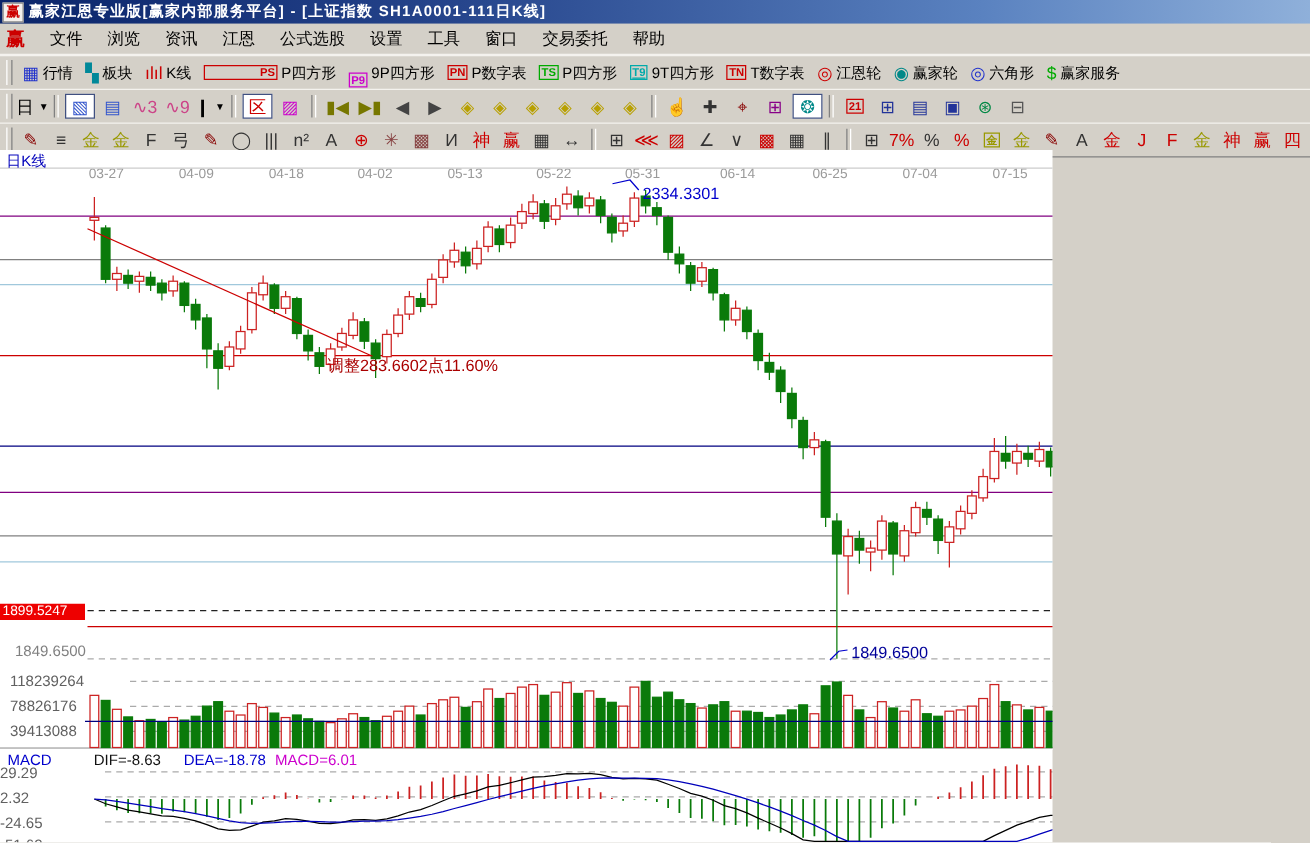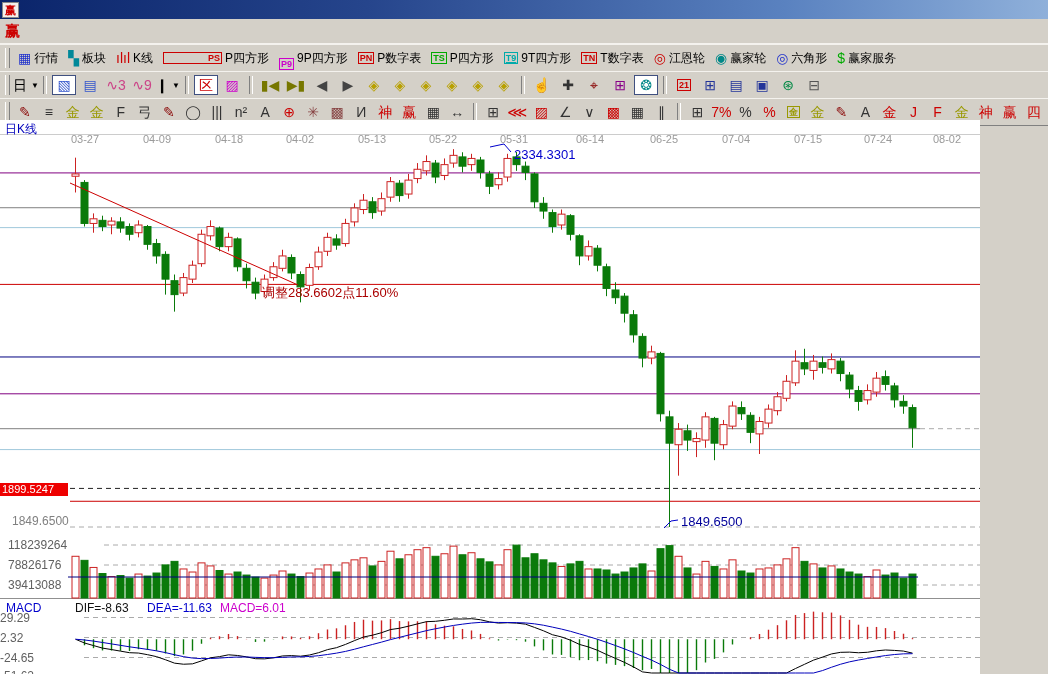--- a/index.html
+++ b/index.html
@@ -24,43 +24,56 @@
   .tb-sep{width:2px;height:18px;border-left:1px solid #808080;border-right:1px solid #fff;margin:0 4px}
   .tb-grip{width:3px;height:20px;border-left:1px solid #fff;border-right:1px solid #808080;margin:0 3px}
   .tb-btn{display:flex;align-items:center;gap:3px;padding:1px 4px;margin:0 1px;
           font-size:12px;color:#000;cursor:default;height:20px;box-sizing:border-box}
   .tb-btn .g{font-size:14px;line-height:16px}
   .tb-btn.icon-only{width:24px;justify-content:center;padding:1px 0}
   .tb-btn.active{border:1px solid #405080;background:#fff}
   .badge{font-size:9px;font-weight:bold;line-height:10px;padding:0 1px;border:1px solid currentColor}
   .caret{font-size:8px;color:#000;margin-left:1px}
   
-  .chart-area{position:absolute;left:0;top:120px;width:980px;height:554px;background:#fff;overflow:hidden}
+  .chart-area{position:absolute;left:0;top:120px;width:842px;height:554px;background:#fff;overflow:hidden}
   #chart-svg{position:absolute;left:0;top:0;z-index:1}
   .lbl{position:absolute;z-index:2;white-space:nowrap}
   .pane-label{left:5px;top:1px;font-size:12px;color:#0000bb}
   .date-label{position:absolute;top:13px;font-size:11px;color:#9a9a9a;width:40px;text-align:center}
   .peak-label{font-size:13px;color:#0000cc}
   .adjust-label{font-size:13px;color:#aa0000}
   .low-label{font-size:13px;color:#000099}
   .price-tag{left:0;top:363px;width:66px;height:13px;background:#ee0000;color:#fff;
              font-size:11px;line-height:13px;padding-left:2px}
   .left-scale{left:12px;top:394px;font-size:12px;color:#808080}
   .vol-axis,.macd-axis{width:92px;text-align:left;font-size:12px;color:#606060}
   .macd-head{font-size:12px}
 </style>
 </head>
 <body>
 
 <div class="titlebar">
   <span class="app-logo">赢</span>
+  <span class="title-text">赢家江恩专业版[赢家内部服务平台] - [上证指数  SH1A0001-111日K线]</span>
 </div>
 
 <div class="menubar">
   <span class="menu-logo">赢</span>
+  <span id="menu-items" style="display:flex">
+      <span class="menu-item">文件</span>
+      <span class="menu-item">浏览</span>
+      <span class="menu-item">资讯</span>
+      <span class="menu-item">江恩</span>
+      <span class="menu-item">公式选股</span>
+      <span class="menu-item">设置</span>
+      <span class="menu-item">工具</span>
+      <span class="menu-item">窗口</span>
+      <span class="menu-item">交易委托</span>
+      <span class="menu-item">帮助</span>
+    </span>
 </div>
 
 <div class="tb tb1" id="tb1">
     <span class="tb-grip"></span>
     <span class="tb-btn">
       <span class="g" style="color: rgb(34, 51, 204);">▦</span>
       <span>行情</span>
     </span>
     <span class="tb-btn">
       <span class="g" style="color: rgb(0, 136, 153);">▚</span>
@@ -769,20 +782,20 @@
   <div class="lbl low-label" style="left:681px;top:394px">1849.6500</div>
   <div class="lbl price-tag">1899.5247</div>
   <div class="lbl left-scale">1849.6500</div>
 
   <div class="lbl vol-axis" style="left:8px;top:418px">118239264</div>
   <div class="lbl vol-axis" style="left:8px;top:438px">78826176</div>
   <div class="lbl vol-axis" style="left:8px;top:458px">39413088</div>
 
   <div class="lbl macd-head" style="left:6px;top:481px;color:#0000cc">MACD</div>
   <div class="lbl macd-head" style="left:75px;top:481px;color:#111111">DIF=-8.63</div>
-  <div class="lbl macd-head" style="left:147px;top:481px;color:#0000cc">DEA=-11.63</div>
+  <div class="lbl macd-head" style="left:147px;top:481px;color:#0000cc">DEA=-18.78</div>
   <div class="lbl macd-head" style="left:220px;top:481px;color:#cc00cc">MACD=6.01</div>
 
   <div class="lbl macd-axis" style="left:0px;top:491px">29.29</div>
   <div class="lbl macd-axis" style="left:0px;top:511px">2.32</div>
   <div class="lbl macd-axis" style="left:0px;top:531px">-24.65</div>
   <div class="lbl macd-axis" style="left:0px;top:549px">-51.62</div>
 </div>
 
 </body></html>

